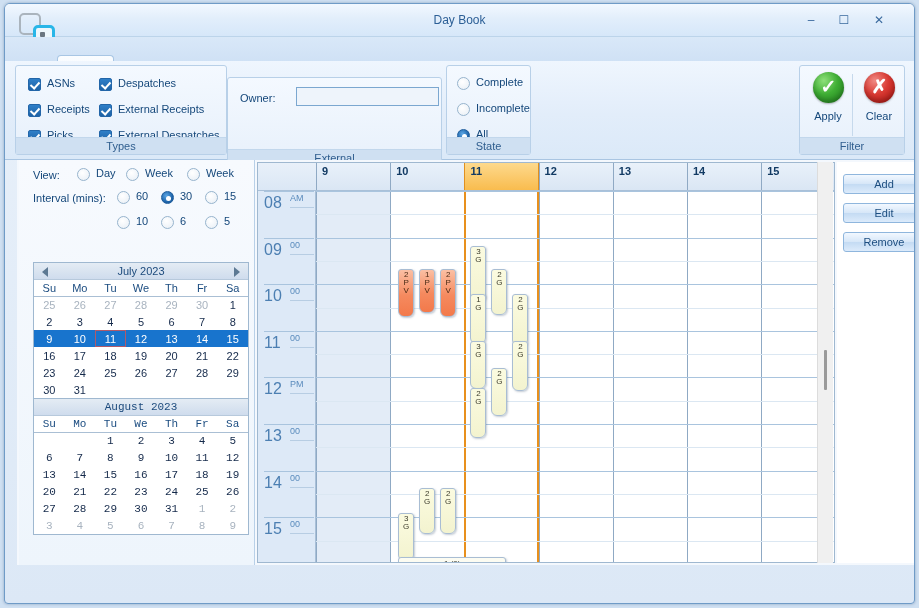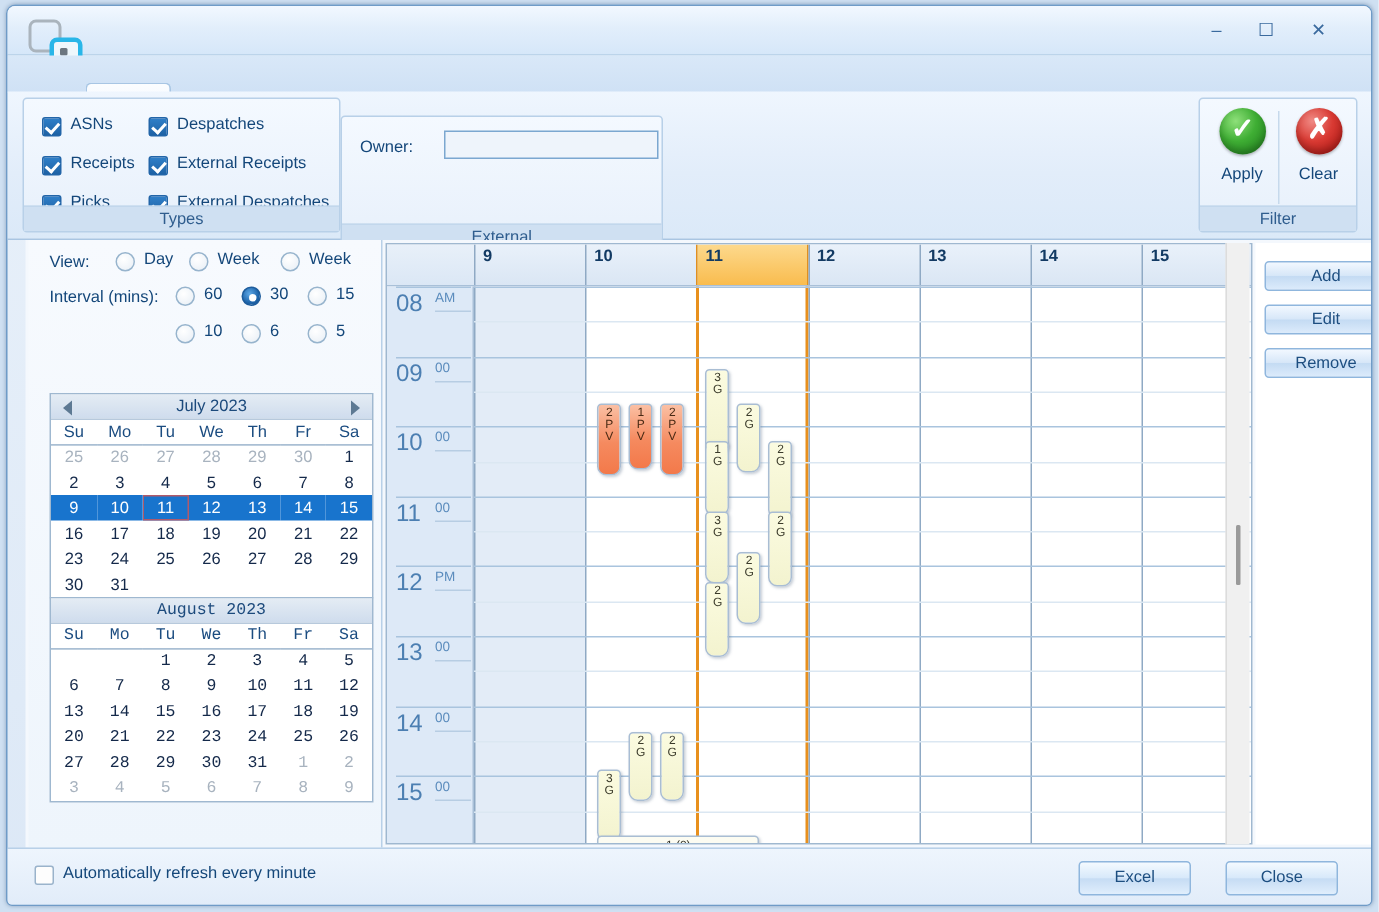--- a/index.html
+++ b/index.html
@@ -296,20 +296,21 @@
 <body>
 
 <div id="window">
 
   <div id="titlebar">
     <div id="appicon">
       <div class="sq1"></div>
         <div class="sq2"></div>
         <div class="dot"></div>
     </div>
+    <div id="title">Day Book</div>
     <div class="wbtn" id="btn-min">–</div>
     <div class="wbtn" id="btn-max">☐</div>
     <div class="wbtn" id="btn-close">✕</div>
   </div>
 
   <div id="tabstrip">
     <div id="tab-home">Home</div>
   </div>
 
   <div id="ribbon">
@@ -341,20 +342,35 @@
       </div>
       <div class="gcap">Types</div>
     </div>
 
     <div class="rgroup" id="grp-details">
       <div id="owner-lbl">Owner:</div>
       <input id="owner-input" type="text" value="" style="">
       <div class="gcap">External</div>
     </div>
 
+    <div class="rgroup" id="grp-state">
+      <div class="rb" style="left:10px; top:11px;">
+        <div class="rbbox"></div>
+        <div class="rblabel">Complete</div>
+      </div>
+      <div class="rb" style="left:10px; top:37px;">
+        <div class="rbbox"></div>
+        <div class="rblabel">Incomplete</div>
+      </div>
+      <div class="rb on" style="left:10px; top:63px;">
+        <div class="rbbox"></div>
+        <div class="rblabel">All</div>
+      </div>
+      <div class="gcap">State</div>
+    </div>
 
     <div class="rgroup" id="grp-filler"></div>
 
     <div class="rgroup" id="grp-filter">
       <div class="bigbtn apply" id="btn-apply">
         <div class="circ"></div>
         <div class="glyph">✓</div>
         <div class="cap">Apply</div>
       </div>
       <div id="filter-div"></div>
@@ -744,22 +760,14 @@
       <div id="vthumb"></div>
     </div>
 
     <div id="rail">
       <div class="railbtn" id="btn-add">Add</div>
       <div class="railbtn" id="btn-edit">Edit</div>
       <div class="railbtn" id="btn-remove">Remove</div>
     </div>
   </div>
 
-  <div id="footer">
-    <div id="auto-cb">
-      <div class="box"></div>
-      <div class="lbl">Automatically refresh every minute</div>
-    </div>
-    <div class="footbtn" id="btn-excel">Excel</div>
-    <div class="footbtn" id="btn-closefoot">Close</div>
-  </div>
 
 </div>
 
 </body></html>

